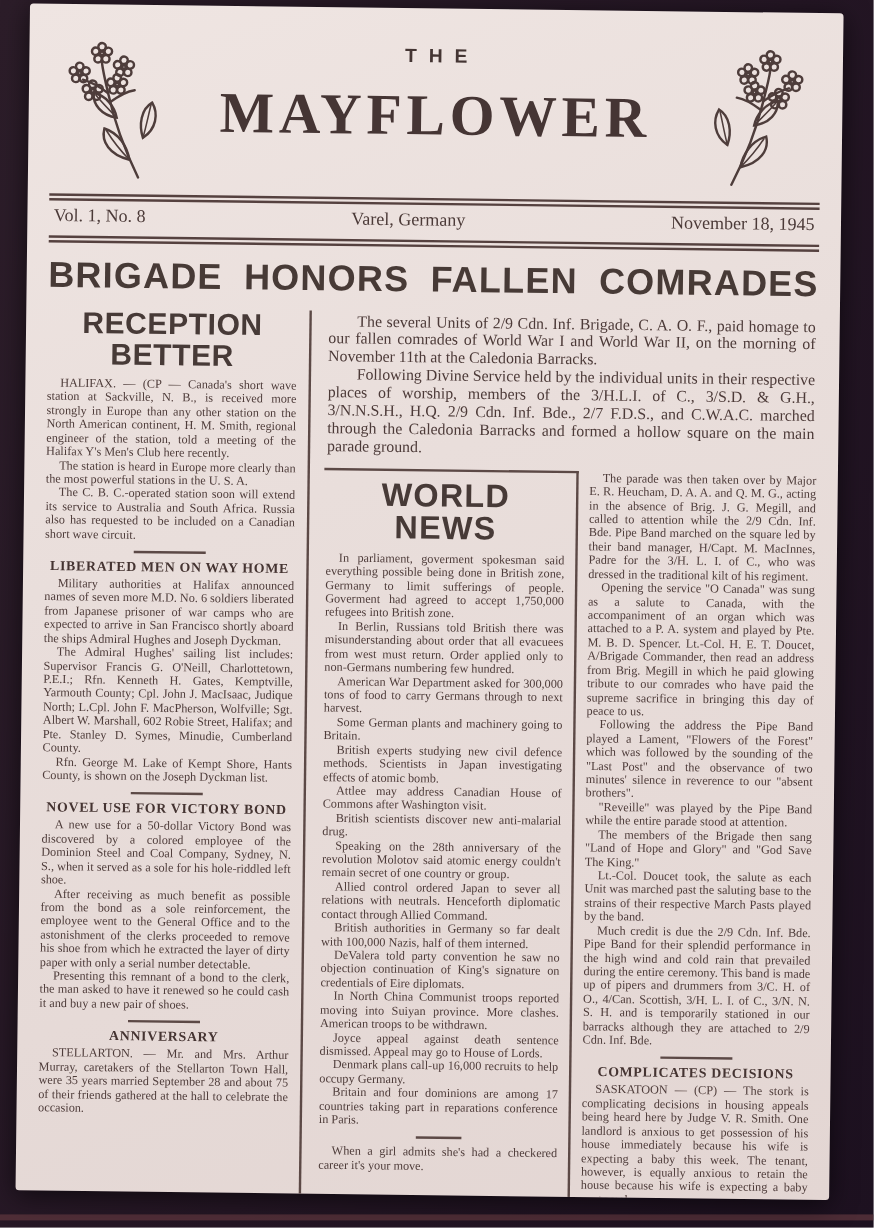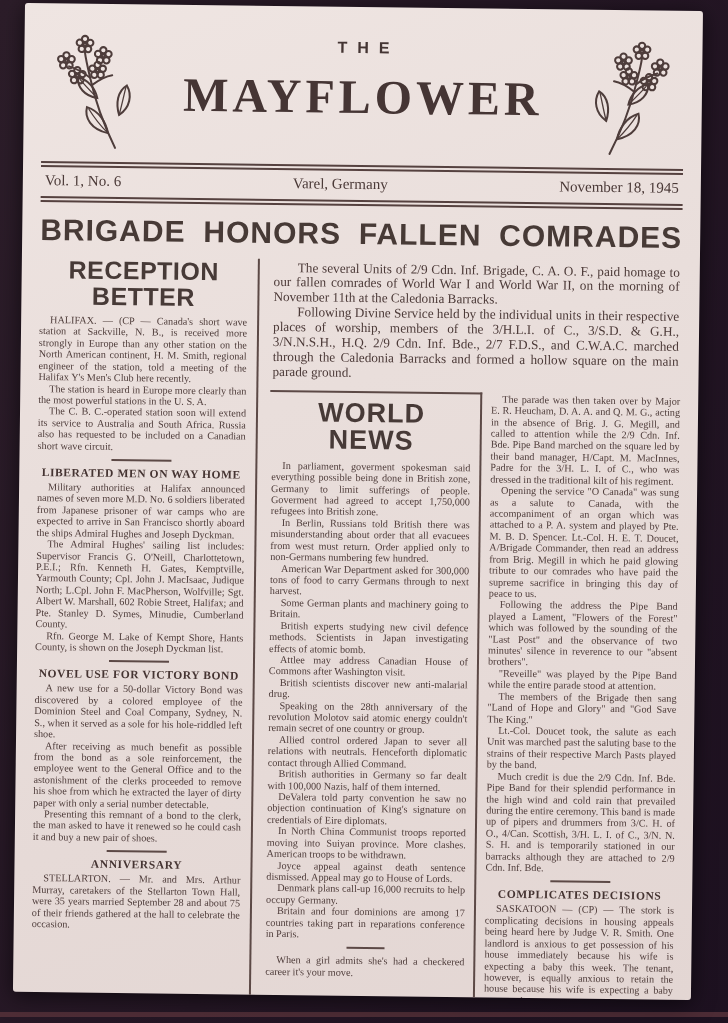--- a/index.html
+++ b/index.html
@@ -173,21 +173,21 @@
             <circle cx="-3.5" cy="4.9" r="3.4"></circle>
             <circle cx="-5.7" cy="-1.9" r="3.4"></circle>
             <circle r="1.6"></circle>
           </g>
       </svg>
     </span>
   </div>
 
   <div class="dateline">
     <div class="dateline-row">
-      <span>Vol. 1, No. 6</span>
+      <span>Vol. 1, No. 8</span>
       <span>Varel, Germany</span>
       <span>November 18, 1945</span>
     </div>
   </div>
 
   <div class="headline">BRIGADE HONORS FALLEN COMRADES</div>
 
   <div class="content">
 
     <div class="col-left bodytext">

